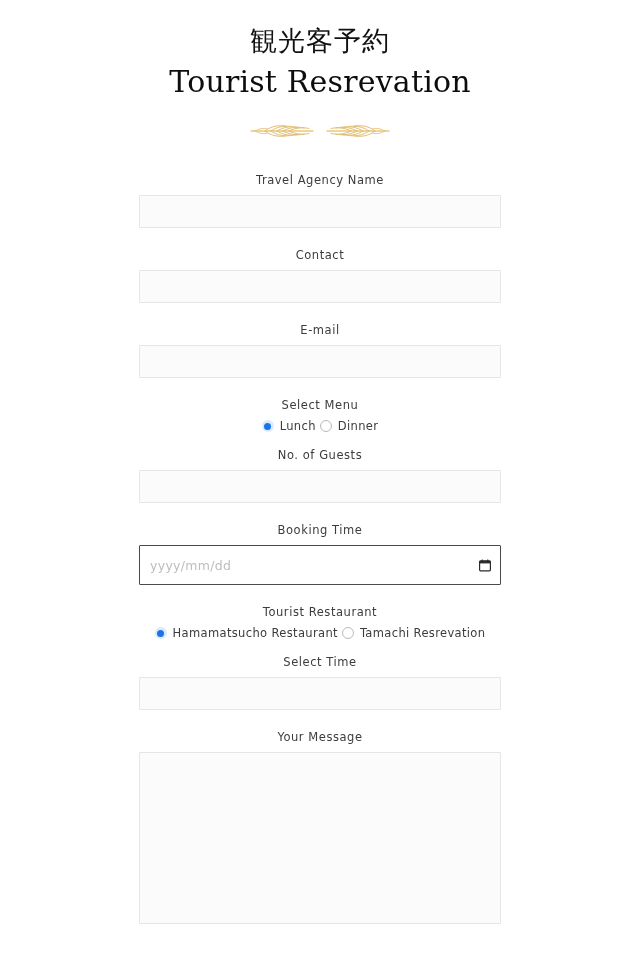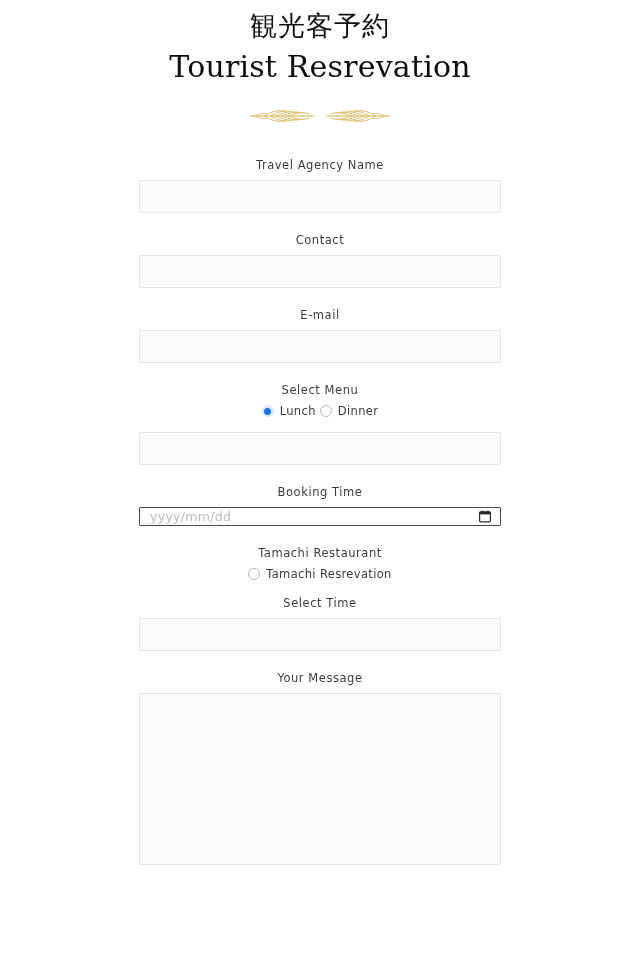--- a/index.html
+++ b/index.html
@@ -18,21 +18,21 @@
   .page {
     width: 640px;
     height: 960px;
     position: relative;
     background: #ffffff;
     box-sizing: border-box;
   }
 
   
   .header {
-    padding-top: 7px;
+    padding-top: 22px;
     text-align: center;
   }
   .title-jp {
     font-family: "Liberation Serif", "DejaVu Serif", serif;
     font-size: 27px;
     line-height: 38px;
     color: #111111;
     letter-spacing: 1px;
     font-weight: 400;
   }
@@ -86,21 +86,21 @@
     border-radius: 1px;
     outline: none;
     font-family: "DejaVu Sans", "Liberation Sans", sans-serif;
     font-size: 12.5px;
     color: #333333;
     padding: 0 8px;
     margin-bottom: 19px;
   }
 
   .input.date {
-    height: 19px;
+    height: 40px;
     border: 1px solid #4a4a4a;
     background: #ffffff;
     position: relative;
     display: flex;
     align-items: center;
     justify-content: space-between;
     padding: 0 9px 0 10px;
     margin-bottom: 19px;
   }
   .date-placeholder {
@@ -260,39 +260,44 @@
           <span class="radio-label">Lunch</span>
         </span>
         <span class="radio-opt">
           <span class="radio"></span>
           <span class="radio-label">Dinner</span>
         </span>
       </div>
     </div>
 
     <div class="field">
+      <label class="label">No. of Guests</label>
       <input class="input" type="text" placeholder="" style="">
     </div>
 
     <div class="field">
       <label class="label">Booking Time</label>
       <div class="input date">
         <span class="date-placeholder">yyyy/mm/dd</span>
         <svg class="cal-icon" viewBox="0 0 12 13">
           <rect x="0.6" y="1.8" width="10.8" height="10" rx="1" fill="none" stroke="#2b2b2b" stroke-width="1.2"></rect>
           <rect x="0.6" y="1.8" width="10.8" height="2.6" fill="#2b2b2b"></rect>
           <rect x="2.6" y="0.4" width="1.3" height="2.4" rx="0.4" fill="#2b2b2b"></rect>
           <rect x="8.1" y="0.4" width="1.3" height="2.4" rx="0.4" fill="#2b2b2b"></rect>
         </svg>
       </div>
     </div>
 
     <div class="field">
-      <label class="label">Tamachi Restaurant</label>
+      <label class="label">Tourist Restaurant</label>
       <div class="radio-row">
+        <span class="radio-opt">
+          <span class="radio checked"></span>
+          <span class="radio-label">Hamamatsucho Restaurant</span>
+        </span>
         <span class="radio-opt">
           <span class="radio"></span>
           <span class="radio-label">Tamachi Resrevation</span>
         </span>
       </div>
     </div>
 
     <div class="field">
       <label class="label">Select Time</label>
       <input class="input" type="text" placeholder="" style="">

